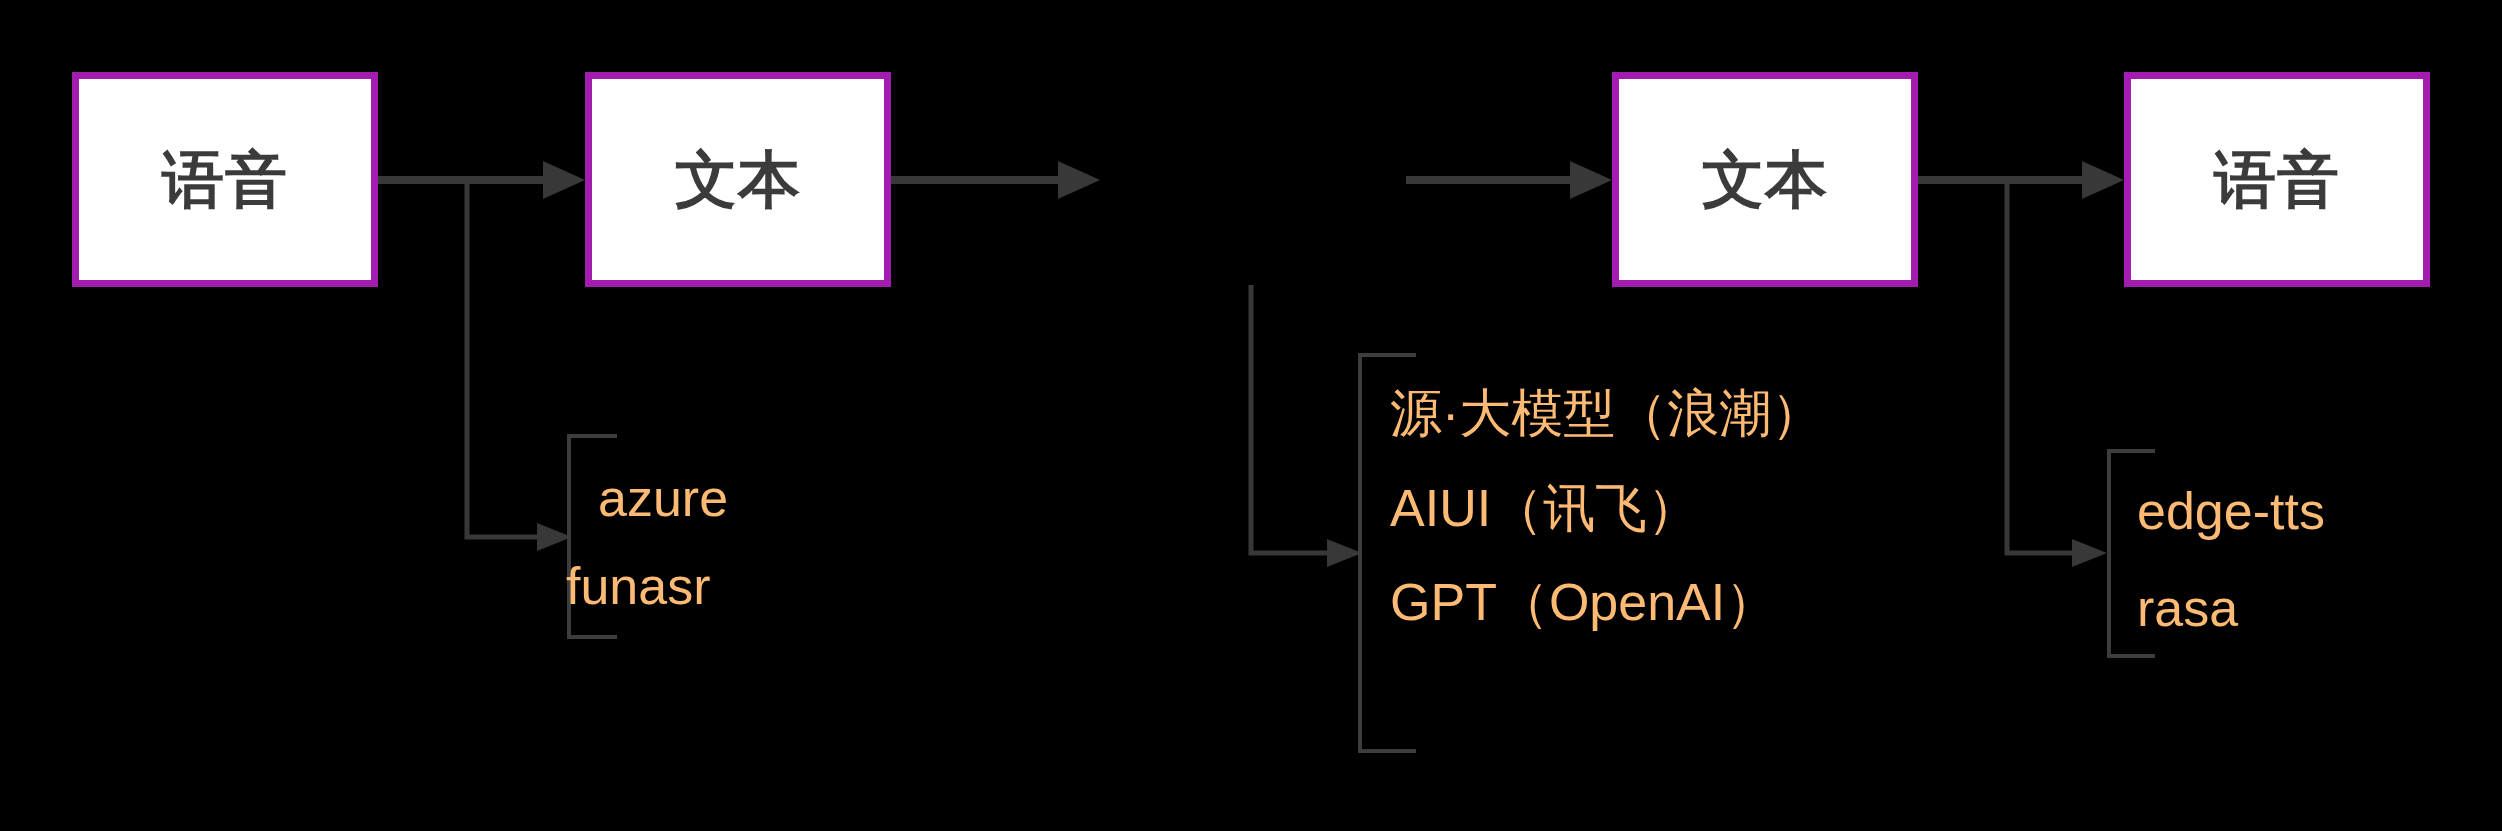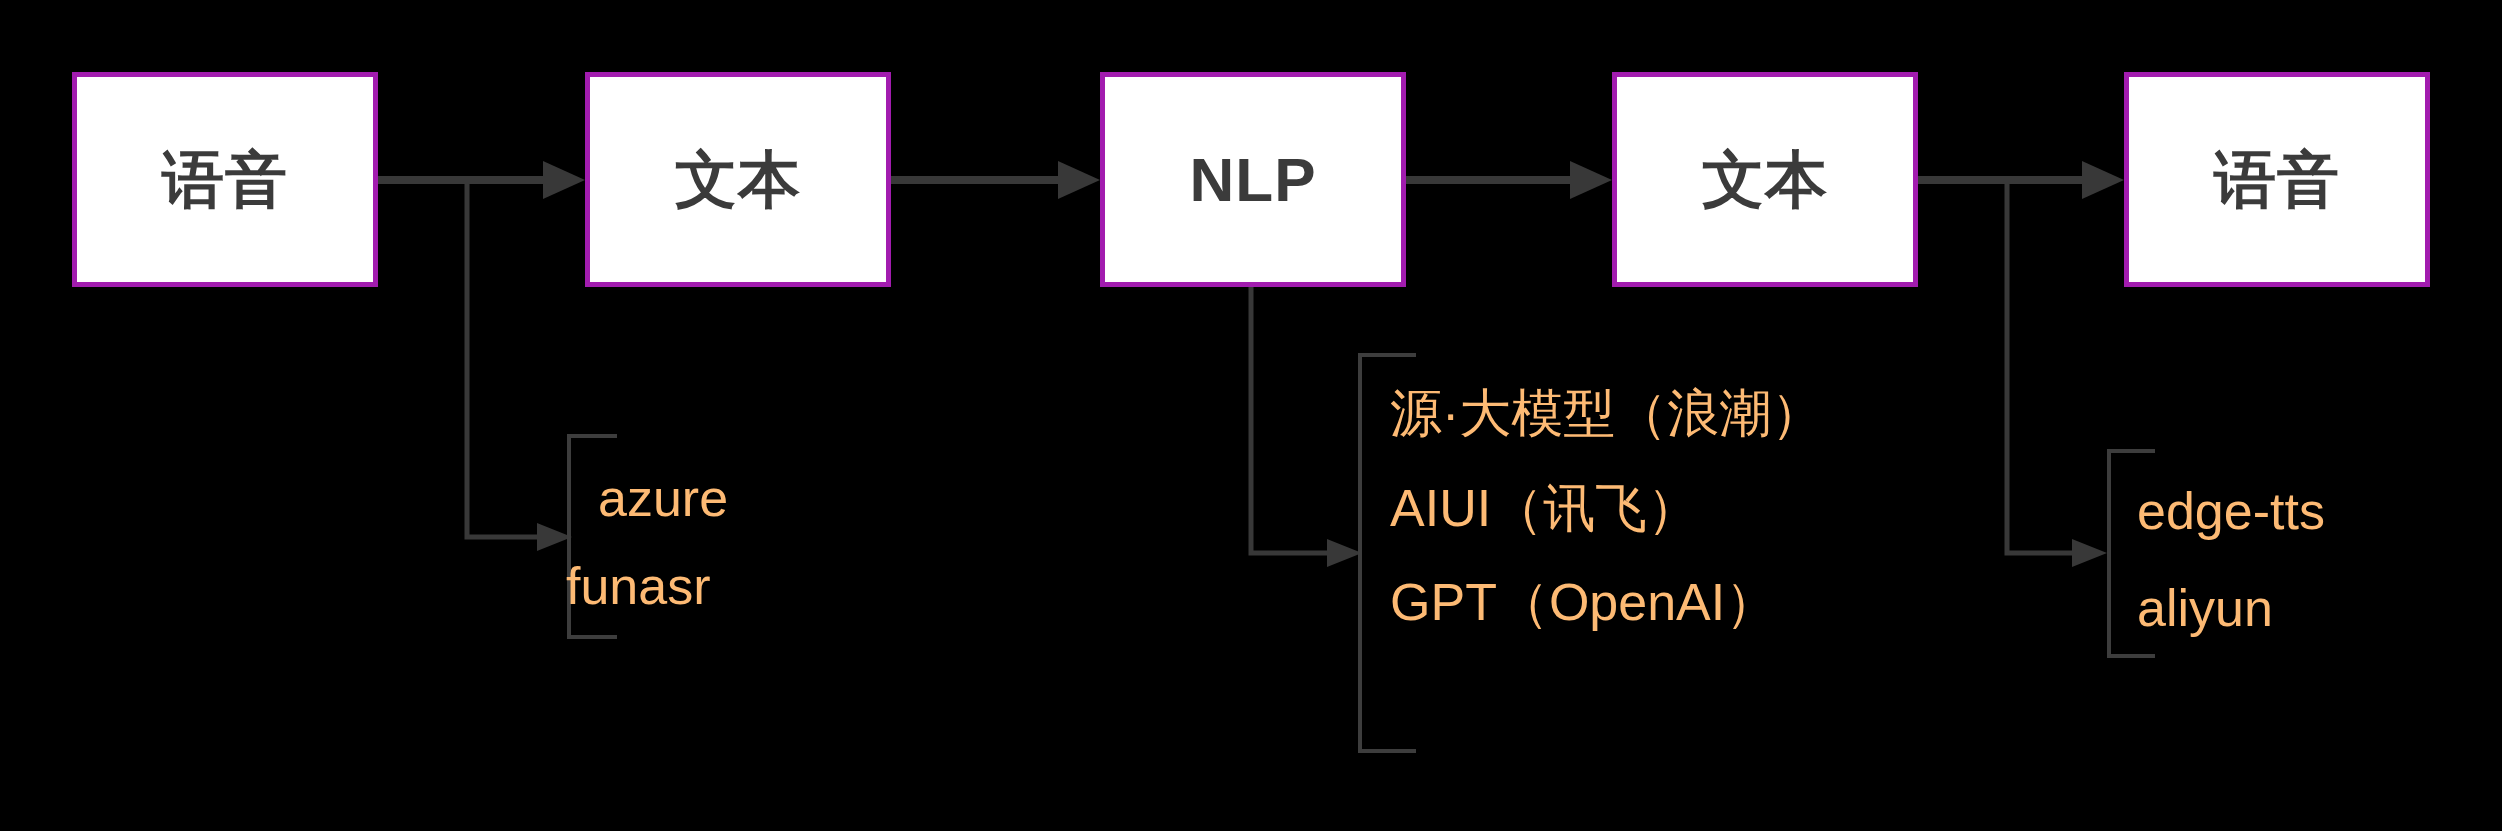--- a/index.html
+++ b/index.html
@@ -22,21 +22,21 @@
     width: 2502px;
     height: 831px;
   }
   .node {
     position: absolute;
     top: 72px;
     width: 306px;
     height: 215px;
     box-sizing: border-box;
     background: #ffffff;
-    border: 5px solid #a21caf;
+    border: 7px solid #a21caf;
     display: flex;
     align-items: center;
     justify-content: center;
   }
   .node .label {
     color: #3b3b3b;
     font-size: 62px;
     font-weight: 700;
     letter-spacing: 1px;
     white-space: nowrap;
@@ -92,36 +92,33 @@
       <polygon points="2107,553 2072,539 2072,567" stroke="none"></polygon>
     </g>
   </svg>
 
   <div class="node" style="left:72px">
     <span class="label">语音</span>
   </div>
   <div class="node" style="left:585px">
     <span class="label">文本</span>
   </div>
-  <div class="node" style="left:1100px">
-    <span class="label">NLP</span>
-  </div>
   <div class="node" style="left:1612px">
     <span class="label">文本</span>
   </div>
   <div class="node" style="left:2124px">
     <span class="label">语音</span>
   </div>
 
   <div class="bracket" style="left:567px; top:434px; width:50px; height:205px"></div>
   <div class="annotation" style="left:598px; top:472px">azure</div>
   <div class="annotation" style="left:566px; top:560px">funasr</div>
 
   <div class="bracket" style="left:1358px; top:353px; width:58px; height:400px"></div>
   <div class="annotation" style="left:1390px; top:387px">源·大模型（浪潮）</div>
   <div class="annotation" style="left:1390px; top:576px">GPT（OpenAI）</div>
   <div class="annotation" style="left:1390px; top:482px">AIUI（讯飞）</div>
 
   <div class="bracket" style="left:2107px; top:449px; width:48px; height:209px"></div>
   <div class="annotation" style="left:2137px; top:485px">edge-tts</div>
-  <div class="annotation" style="left:2137px; top:582px">aliyun</div>
+  <div class="annotation" style="left:2137px; top:582px">rasa</div>
 
 </div>
 
 </body></html>

